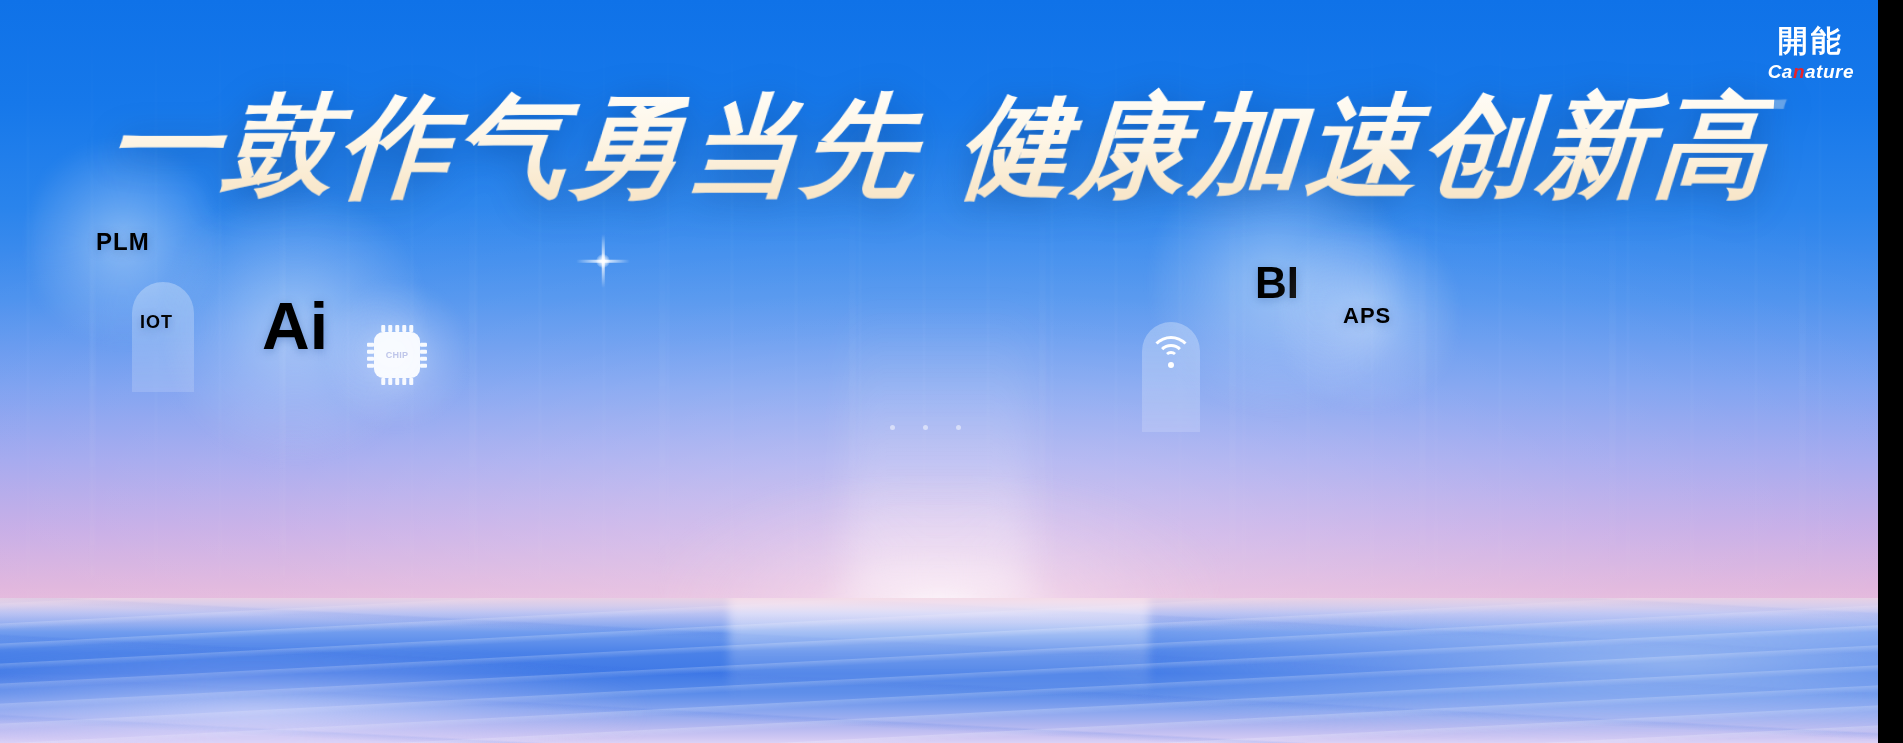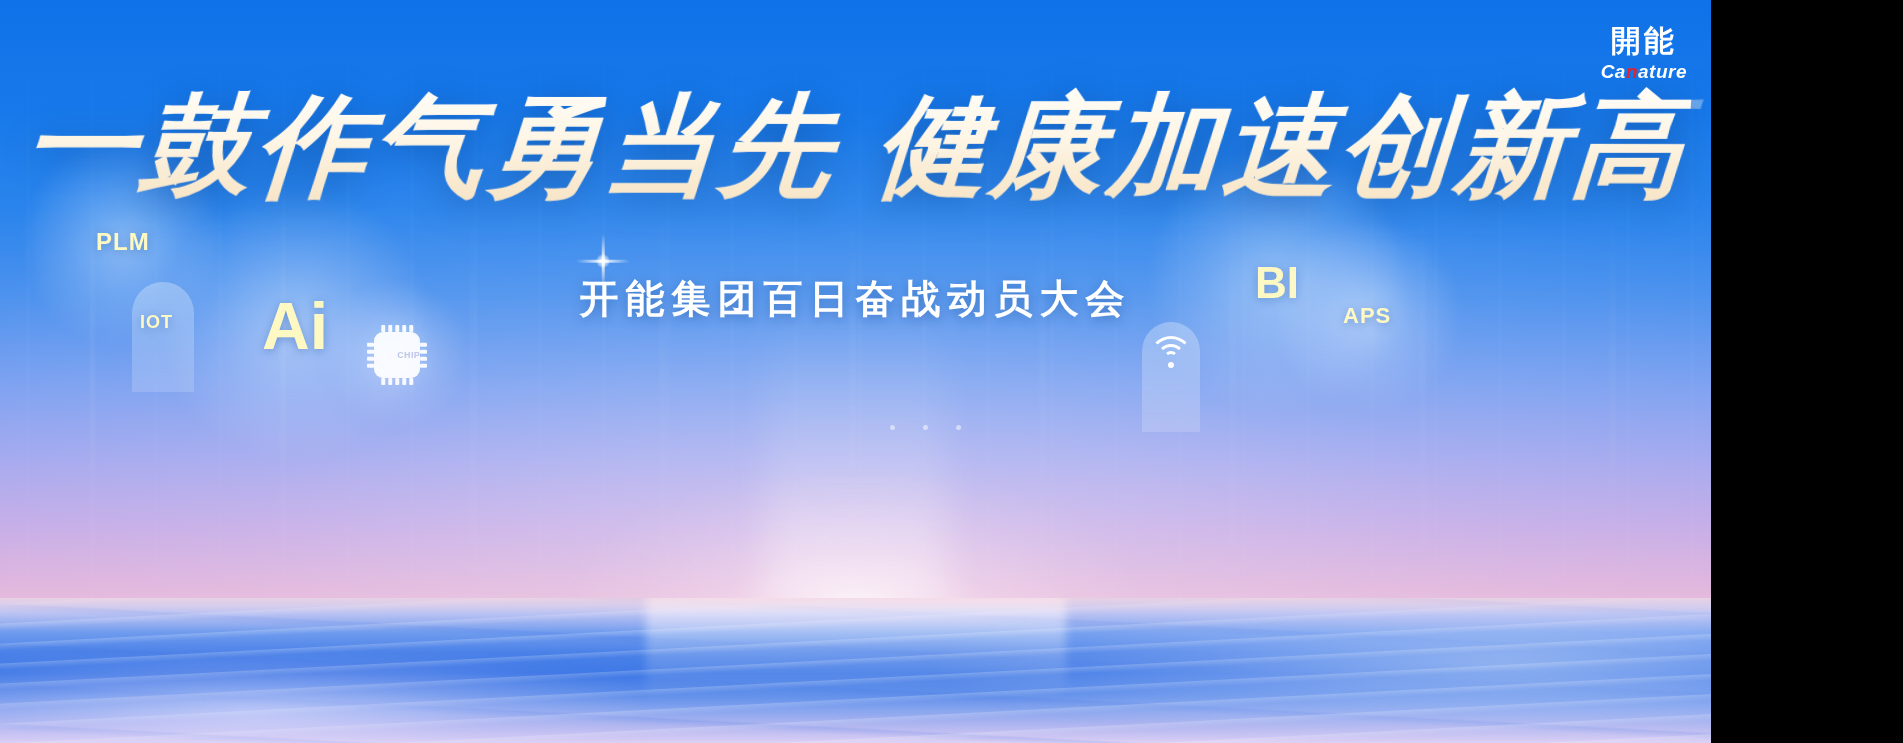--- a/index.html
+++ b/index.html
@@ -1,19 +1,19 @@
 <!DOCTYPE html>
 <html><head>
 <meta charset="utf-8">
 <title>Canature Kick-off Banner</title>
 <style>
   html,body{margin:0;padding:0;background:#000;}
   *{box-sizing:border-box;}
   .stage{
-    position:relative;width:1711px;height:743px;overflow:hidden;
+    position:relative;width:1878px;height:743px;overflow:hidden;
     font-family:"Liberation Sans","DejaVu Sans",sans-serif;
     background:#1376e8;
   }
 
   
   .sky{
     position:absolute;inset:0;
     background:linear-gradient(180deg,
       #0f72e8 0%,
       #1678ea 14%,
@@ -218,21 +218,21 @@
 
   
   .badge{position:absolute;}
   .badge .glow{
     position:absolute;left:50%;top:50%;transform:translate(-50%,-50%);
     border-radius:50%;
     background:radial-gradient(circle,rgba(255,255,255,.40) 0%,rgba(230,235,255,.20) 38%,rgba(220,228,255,0) 70%);
     filter:blur(6px);
   }
   .badge .txt{
-    position:relative;color:#fef9c3;font-weight:700;
+    position:relative;color:#000000;font-weight:700;
     text-shadow:0 2px 10px rgba(20,70,150,.35);
     white-space:nowrap;
   }
   .pill{
     position:absolute;
     background:linear-gradient(180deg,rgba(255,255,255,.30) 0%,rgba(255,255,255,.16) 100%);
     border-radius:60px 60px 0 0;
     backdrop-filter:blur(2px);
   }
   .pill-inner{
@@ -257,21 +257,21 @@
   .chip-badge{position:absolute;}
   .chip-glow{
     position:absolute;left:50%;top:50%;transform:translate(-50%,-50%);
     width:150px;height:150px;border-radius:50%;
     background:radial-gradient(circle,rgba(255,255,255,.40) 0%,rgba(225,232,255,.16) 42%,rgba(225,232,255,0) 70%);
     filter:blur(5px);
   }
   .chip{
     position:relative;width:46px;height:46px;border-radius:9px;
     background:rgba(255,255,255,.92);
-    display:flex;align-items:center;justify-content:flex-end;
+    display:flex;align-items:center;justify-content:center;
   }
   .chip .label{font-size:9px;font-weight:700;color:#bfc6ea;letter-spacing:.3px;}
   .chip .legs{position:absolute;display:flex;gap:3.5px;}
   .chip .legs span{width:3.5px;height:7px;background:rgba(255,255,255,.92);border-radius:1px;}
   .chip .legs.top{top:-7px;left:50%;transform:translateX(-50%);}
   .chip .legs.bottom{bottom:-7px;left:50%;transform:translateX(-50%);}
   .chip .legs.left{left:-7px;top:50%;transform:translateY(-50%);flex-direction:column;}
   .chip .legs.left span{width:7px;height:3.5px;}
   .chip .legs.right{right:-7px;top:50%;transform:translateY(-50%);flex-direction:column;}
   .chip .legs.right span{width:7px;height:3.5px;}
@@ -382,16 +382,15 @@
 
   <div class="title-wrap">
     <div class="main-title"><span>一鼓作气勇当先</span><span class="gap"></span><span>健康加速创新高</span></div>
   </div>
 
   <div class="sparkle">
     <div class="sparkle-core"></div>
   </div>
 
   <div class="subs">
-    <div class="sub-cn">开能集团百日奋战动员大会</div>
   </div>
 
 </div>
 
 </body></html>

